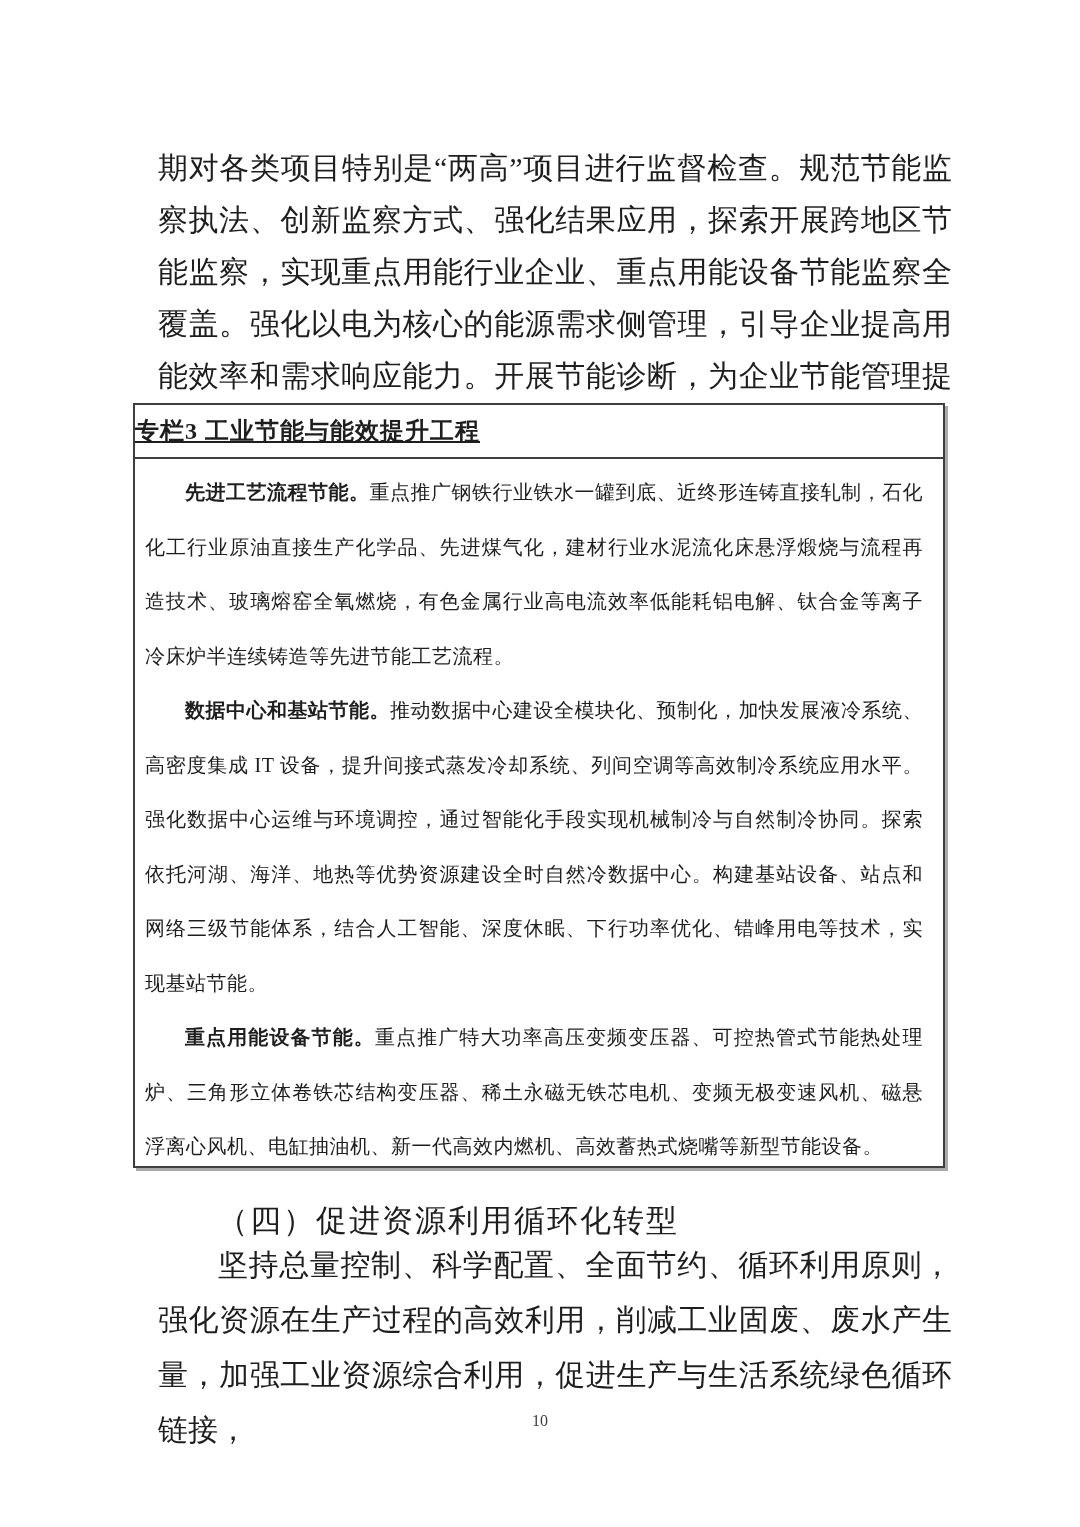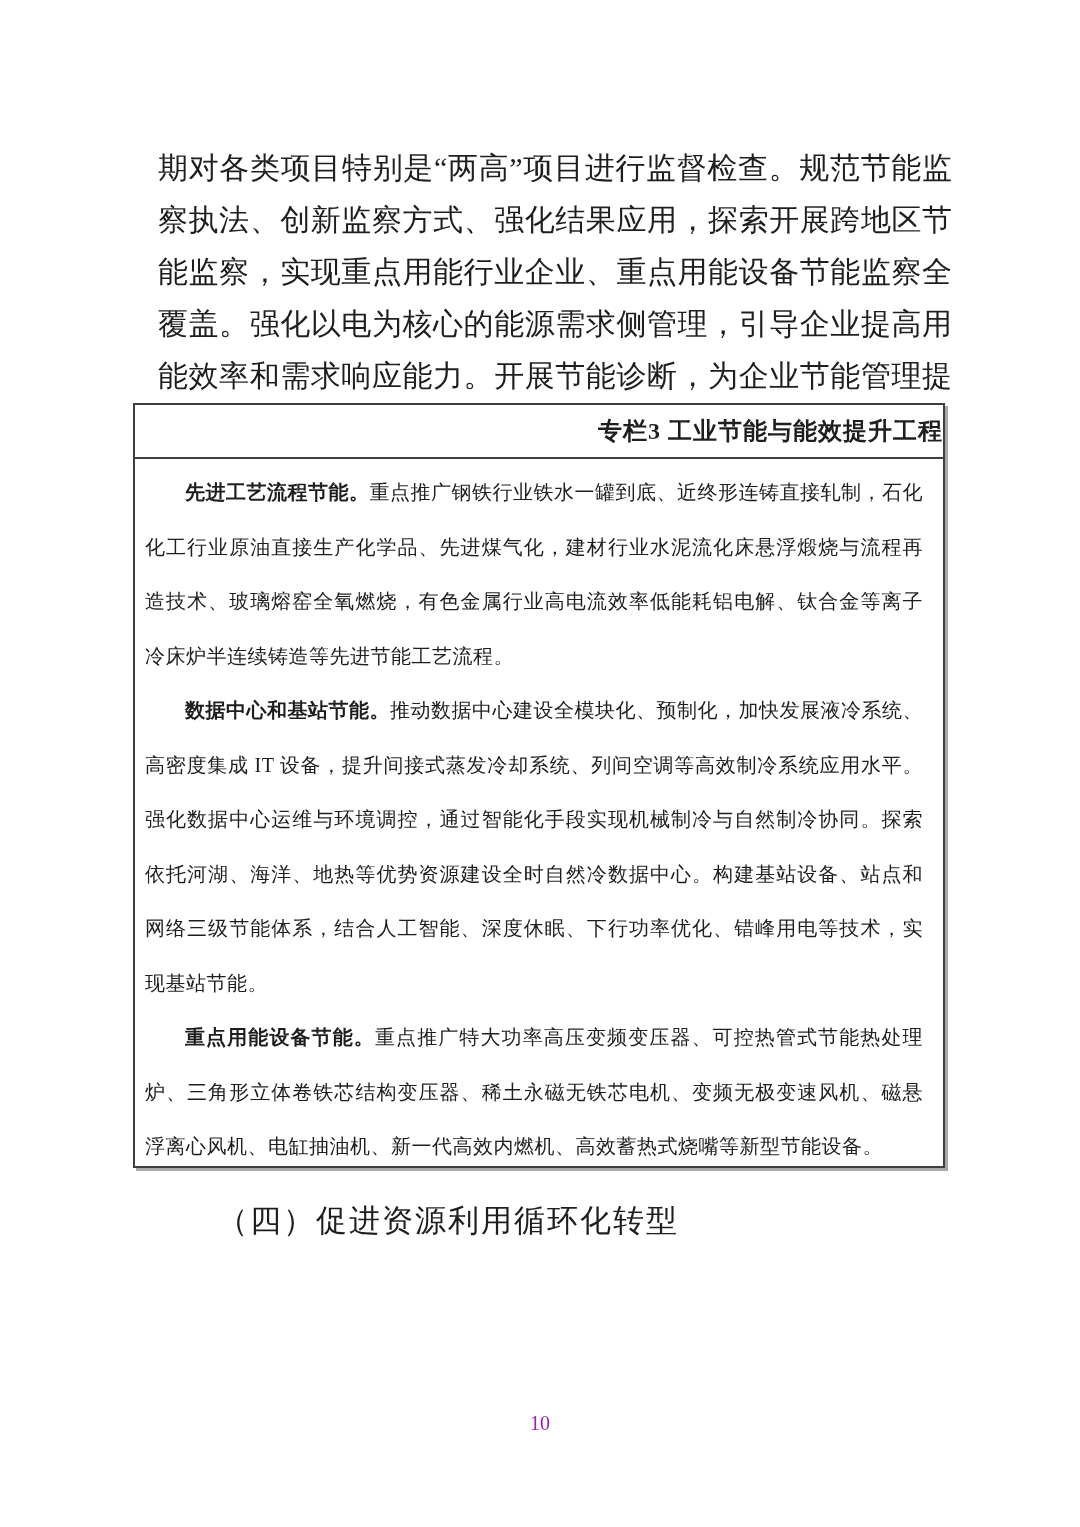--- a/index.html
+++ b/index.html
@@ -36,24 +36,25 @@
     border: 2px solid #3f3f3f;
     background: #ffffff;
     box-shadow: 3px 3px 0 #a9a9a9;
     box-sizing: content-box;
     overflow: hidden;
   }
   .panel-title {
     height: 52px;
     line-height: 52px;
     border-bottom: 2px solid #3f3f3f;
-    text-align: right;
+    text-align: left;
     font-weight: bold;
     font-size: 24px;
     letter-spacing: 1px;
+    text-decoration: underline;
   }
   .panel-body { padding: 6px 20px 0 10px; }
   .panel-body p {
     margin: 0;
     font-size: 20px;
     line-height: 54.5px;
     letter-spacing: 0.5px;
     text-align: justify;
     text-justify: inter-ideograph;
     text-indent: 2em;
@@ -87,38 +88,39 @@
     text-justify: inter-ideograph;
     text-indent: 2em;
   }
 
   .page-number {
     position: absolute;
     left: 0;
     top: 1412px;
     width: 100%;
     text-align: center;
-    font-size: 20px;
-    color: #a21caf;
+    font-size: 16px;
+    color: #404040;
   }
 </style>
 </head>
 <body>
 
 <div class="page">
 
   <p class="body-top">期对各类项目特别是“两高”项目进行监督检查。规范节能监察执法、创新监察方式、强化结果应用，探索开展跨地区节能监察，实现重点用能行业企业、重点用能设备节能监察全覆盖。强化以电为核心的能源需求侧管理，引导企业提高用能效率和需求响应能力。开展节能诊断，为企业节能管理提供服务。</p>
 
   <section class="panel">
     <div class="panel-title">专栏3 工业节能与能效提升工程</div>
     <div class="panel-body">
       <p><b>先进工艺流程节能。</b><span>重点推广钢铁行业铁水一罐到底、近终形连铸直接轧制，石化化工行业原油直接生产化学品、先进煤气化，建材行业水泥流化床悬浮煅烧与流程再造技术、玻璃熔窑全氧燃烧，有色金属行业高电流效率低能耗铝电解、钛合金等离子冷床炉半连续铸造等先进节能工艺流程。</span></p>
       <p><b>数据中心和基站节能。</b><span>推动数据中心建设全模块化、预制化，加快发展液冷系统、高密度集成 IT 设备，提升间接式蒸发冷却系统、列间空调等高效制冷系统应用水平。强化数据中心运维与环境调控，通过智能化手段实现机械制冷与自然制冷协同。探索依托河湖、海洋、地热等优势资源建设全时自然冷数据中心。构建基站设备、站点和网络三级节能体系，结合人工智能、深度休眠、下行功率优化、错峰用电等技术，实现基站节能。</span></p>
       <p><b>重点用能设备节能。</b><span>重点推广特大功率高压变频变压器、可控热管式节能热处理炉、三角形立体卷铁芯结构变压器、稀土永磁无铁芯电机、变频无极变速风机、磁悬浮离心风机、电缸抽油机、新一代高效内燃机、高效蓄热式烧嘴等新型节能设备。</span></p>
     </div>
   </section>
 
   <h3 class="section-heading">（四）促进资源利用循环化转型</h3>
 
+  <p class="body-bottom">坚持总量控制、科学配置、全面节约、循环利用原则，强化资源在生产过程的高效利用，削减工业固废、废水产生量，加强工业资源综合利用，促进生产与生活系统绿色循环链接，</p>
 
   <div class="page-number">10</div>
 
 </div>
 
 </body></html>

